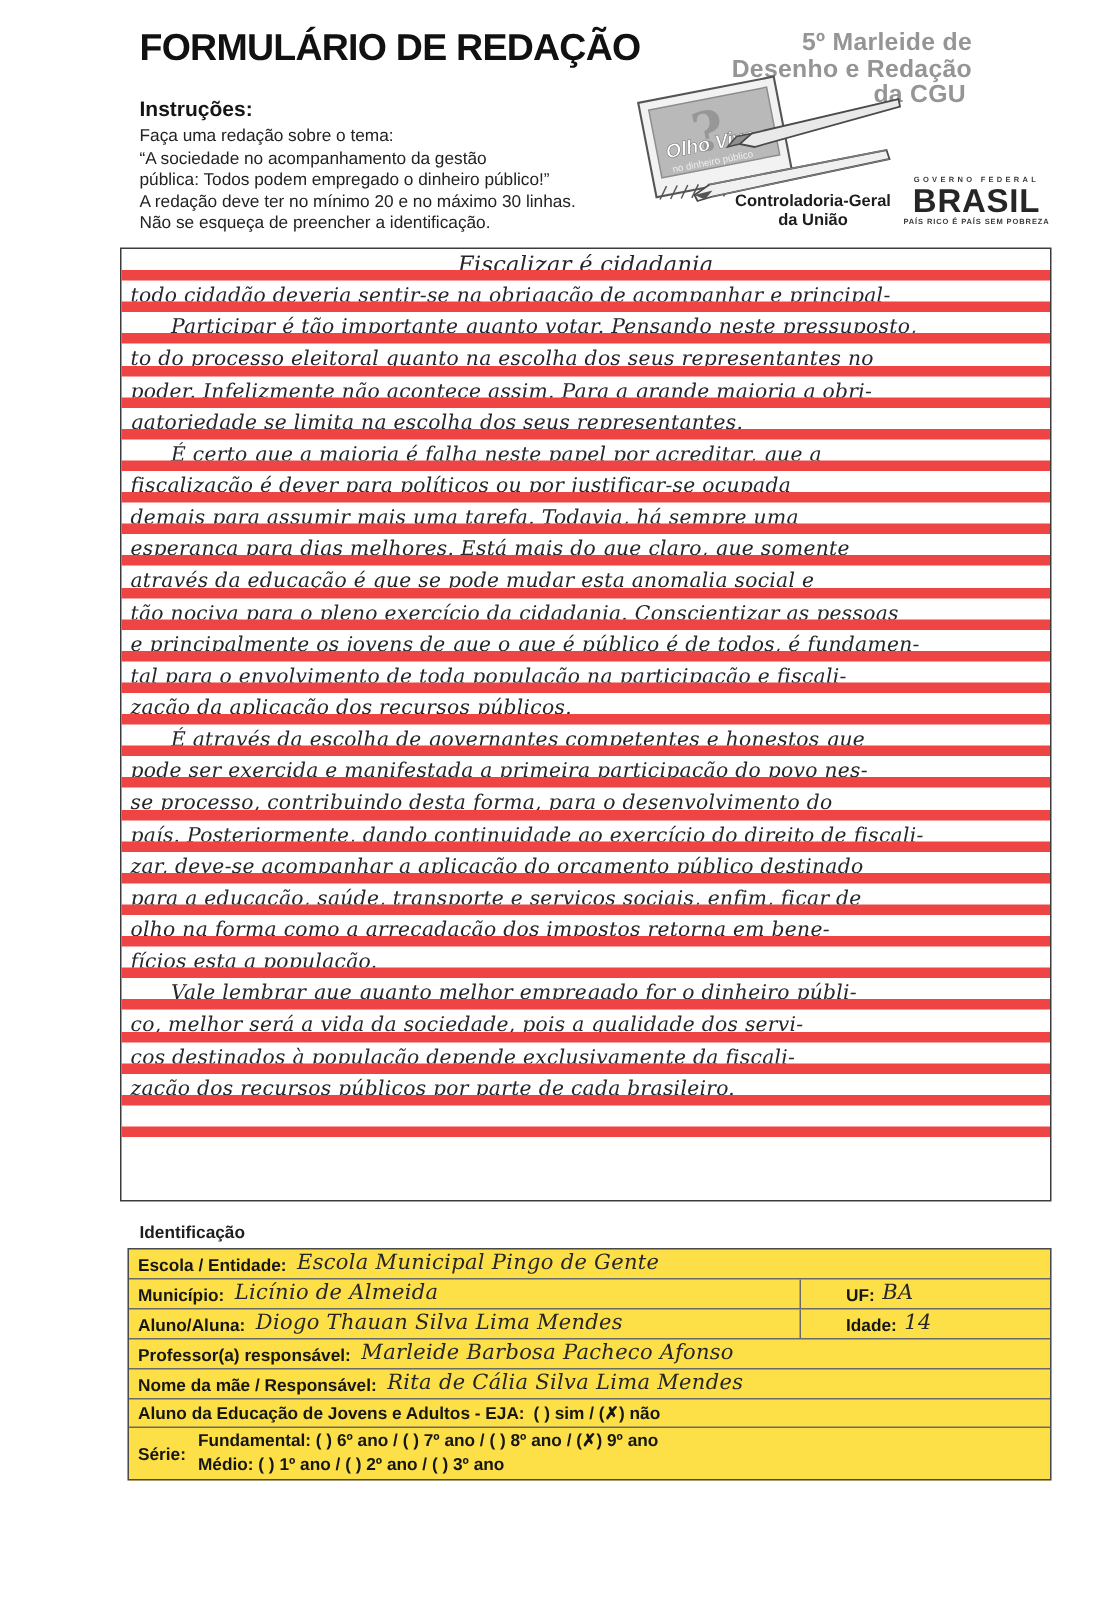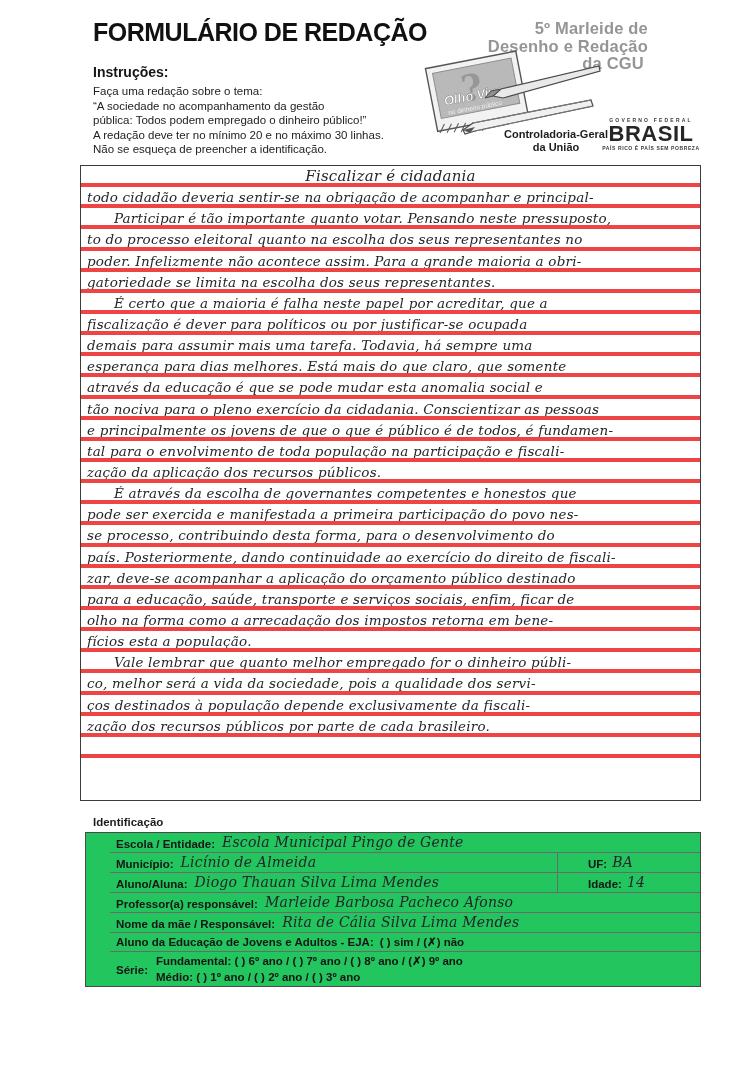--- a/index.html
+++ b/index.html
@@ -9,39 +9,39 @@
 
   
   .form-title{left:93px;top:18px;font-size:25px;font-weight:bold;letter-spacing:-0.5px;color:#111;}
   .instr-head{left:93px;top:64px;font-size:14px;font-weight:bold;color:#151515;}
   .instr-lines{left:93px;top:84px;font-size:11.5px;line-height:14.6px;color:#222;}
 
   .contest{left:430px;top:20px;width:218px;text-align:right;font-size:16.5px;font-weight:bold;
            color:#959595;line-height:17.5px;letter-spacing:0.2px;}
   .contest .l3{padding-right:4px;}
 
-  .cgu{left:494px;top:128px;width:124px;text-align:center;font-size:11px;font-weight:bold;
+  .cgu{left:480px;top:128px;width:124px;text-align:center;font-size:11px;font-weight:bold;
        color:#1d1d1d;line-height:12.5px;}
 
   .brasil{left:599px;top:117px;width:104px;text-align:center;color:#2e2e2e;}
   .brasil .top{font-size:5px;letter-spacing:2.2px;font-weight:bold;color:#3a3a3a;}
   .brasil .name{font-size:22px;font-weight:900;letter-spacing:0.5px;line-height:22px;color:#262626;}
   .brasil .bottom{font-size:5px;letter-spacing:0.6px;font-weight:bold;color:#3a3a3a;}
 
   
   .essay-box{left:80px;top:165px;width:621px;height:636px;border:1.4px solid #3c3c3c;box-sizing:border-box;}
-  .essay-row{height:21.15px;box-sizing:border-box;border-bottom:4px solid #ef4444;
+  .essay-row{height:21.15px;box-sizing:border-box;border-bottom:7px solid #ef4444;
              font-size:13.5px;line-height:20px;padding:0 6px;white-space:pre;overflow:hidden;}
   .essay-row:last-child{border-bottom:none;}
   .hand{font-family:"DejaVu Serif",serif;font-style:italic;color:#26262a;letter-spacing:0.2px;}
   .essay-title-row{text-align:center;font-size:15px;}
 
   
   .ident-head{left:93px;top:816px;font-size:11.5px;font-weight:bold;color:#1d1d1d;}
-  .ident-table{left:85px;top:832px;width:616px;border:1.3px solid #4a4a4a;box-sizing:border-box;background:#22c55e;padding-left:24px;}
+  .ident-table{left:85px;top:832px;width:616px;border:1.3px solid #4a4a4a;box-sizing:border-box;background:#fde047;}
   .ident-row{position:relative;box-sizing:border-box;border-bottom:1px solid #6a6a6a;
              padding:2px 6px 1px 6px;font-size:11.5px;font-weight:bold;color:#161616;height:20px;}
   .ident-row:last-child{border-bottom:none;}
   .ident-row .hand{font-size:14px;font-weight:normal;margin-left:7px;position:relative;top:-1px;white-space:nowrap;}
   .cell-divider{position:absolute;top:0;bottom:0;left:447px;border-left:1px solid #6a6a6a;}
   .right-label{position:absolute;left:478px;top:2px;}
   .right-label .hand{margin-left:5px;}
   .row-eja{height:19px;}
   .row-eja .opts{font-weight:bold;margin-left:6px;}
   .row-serie{height:34px;display:flex;align-items:center;}

